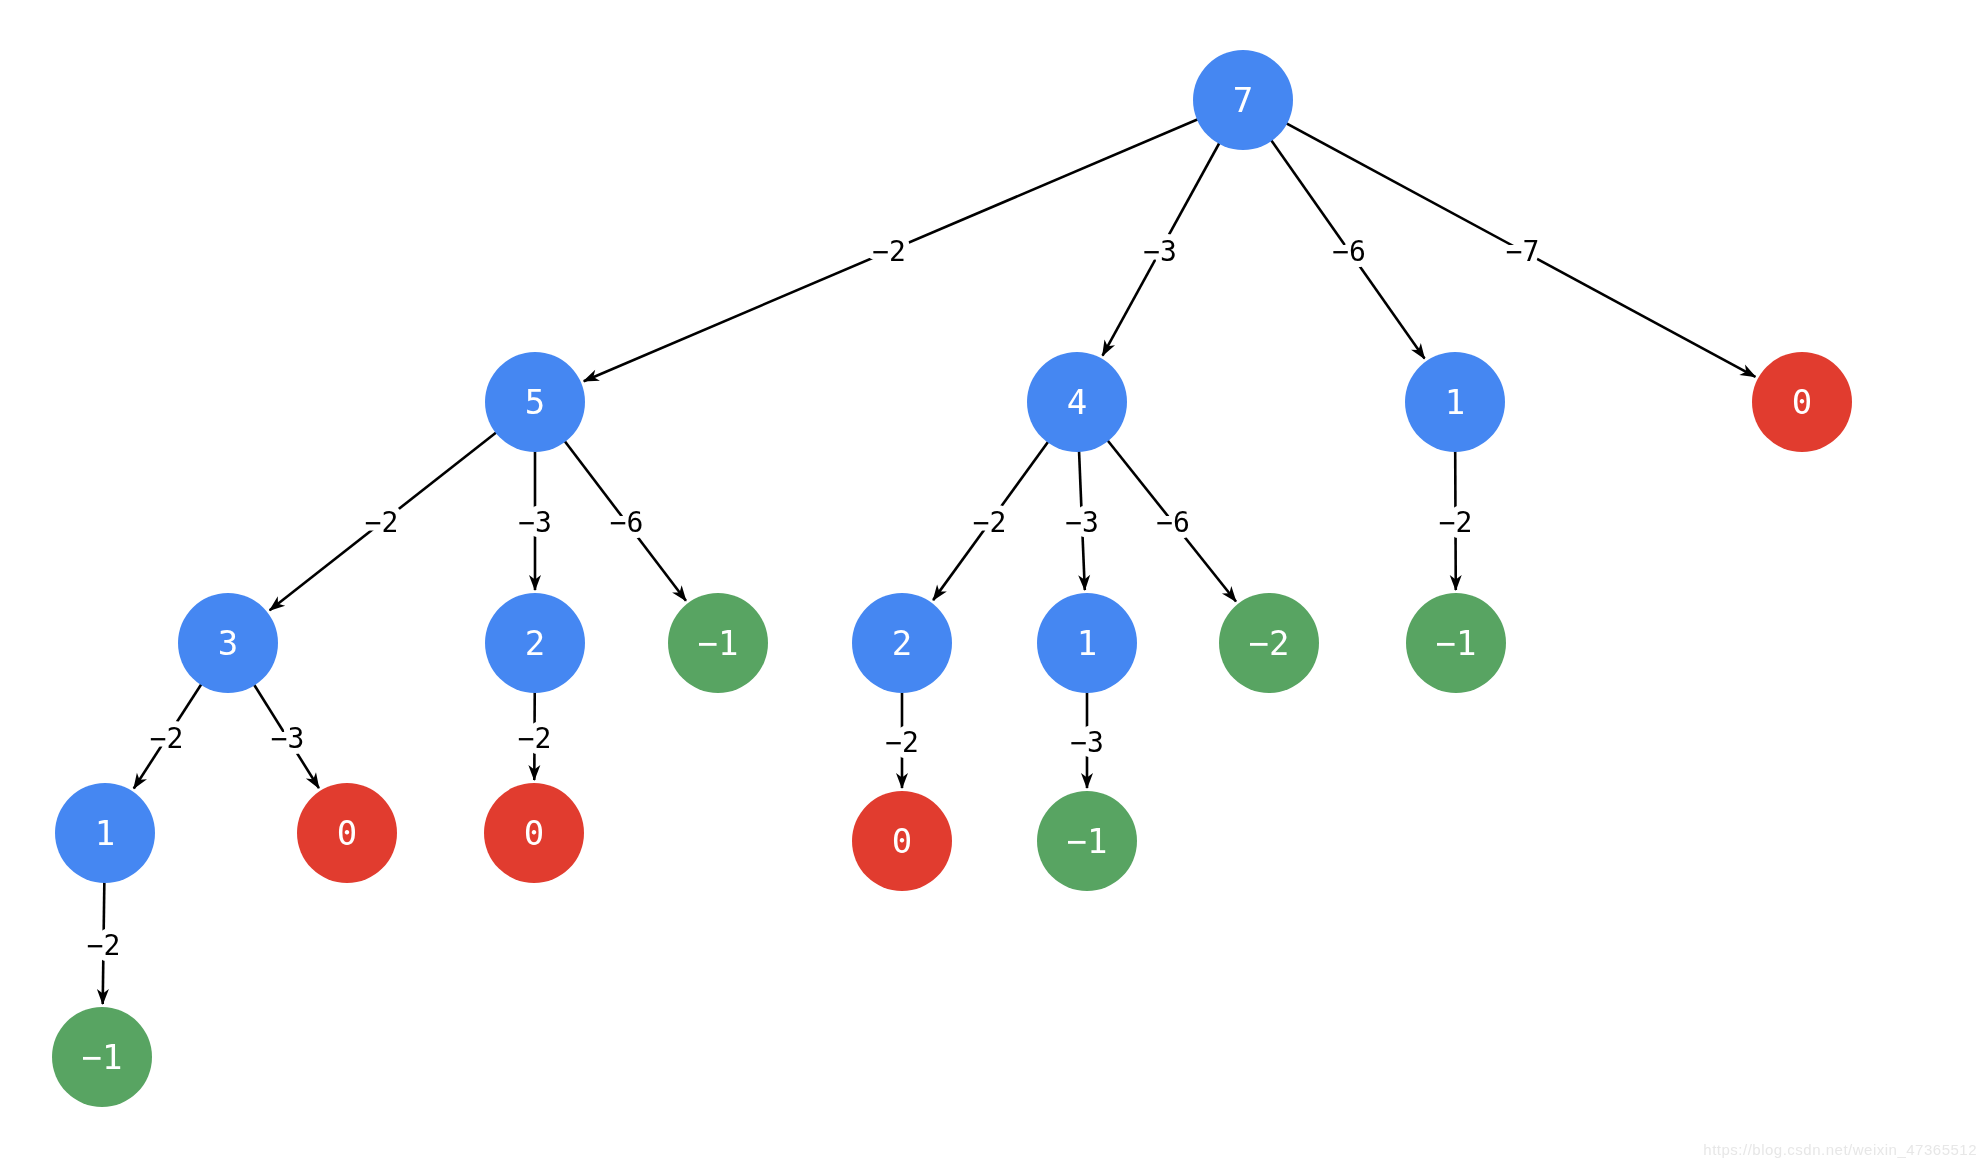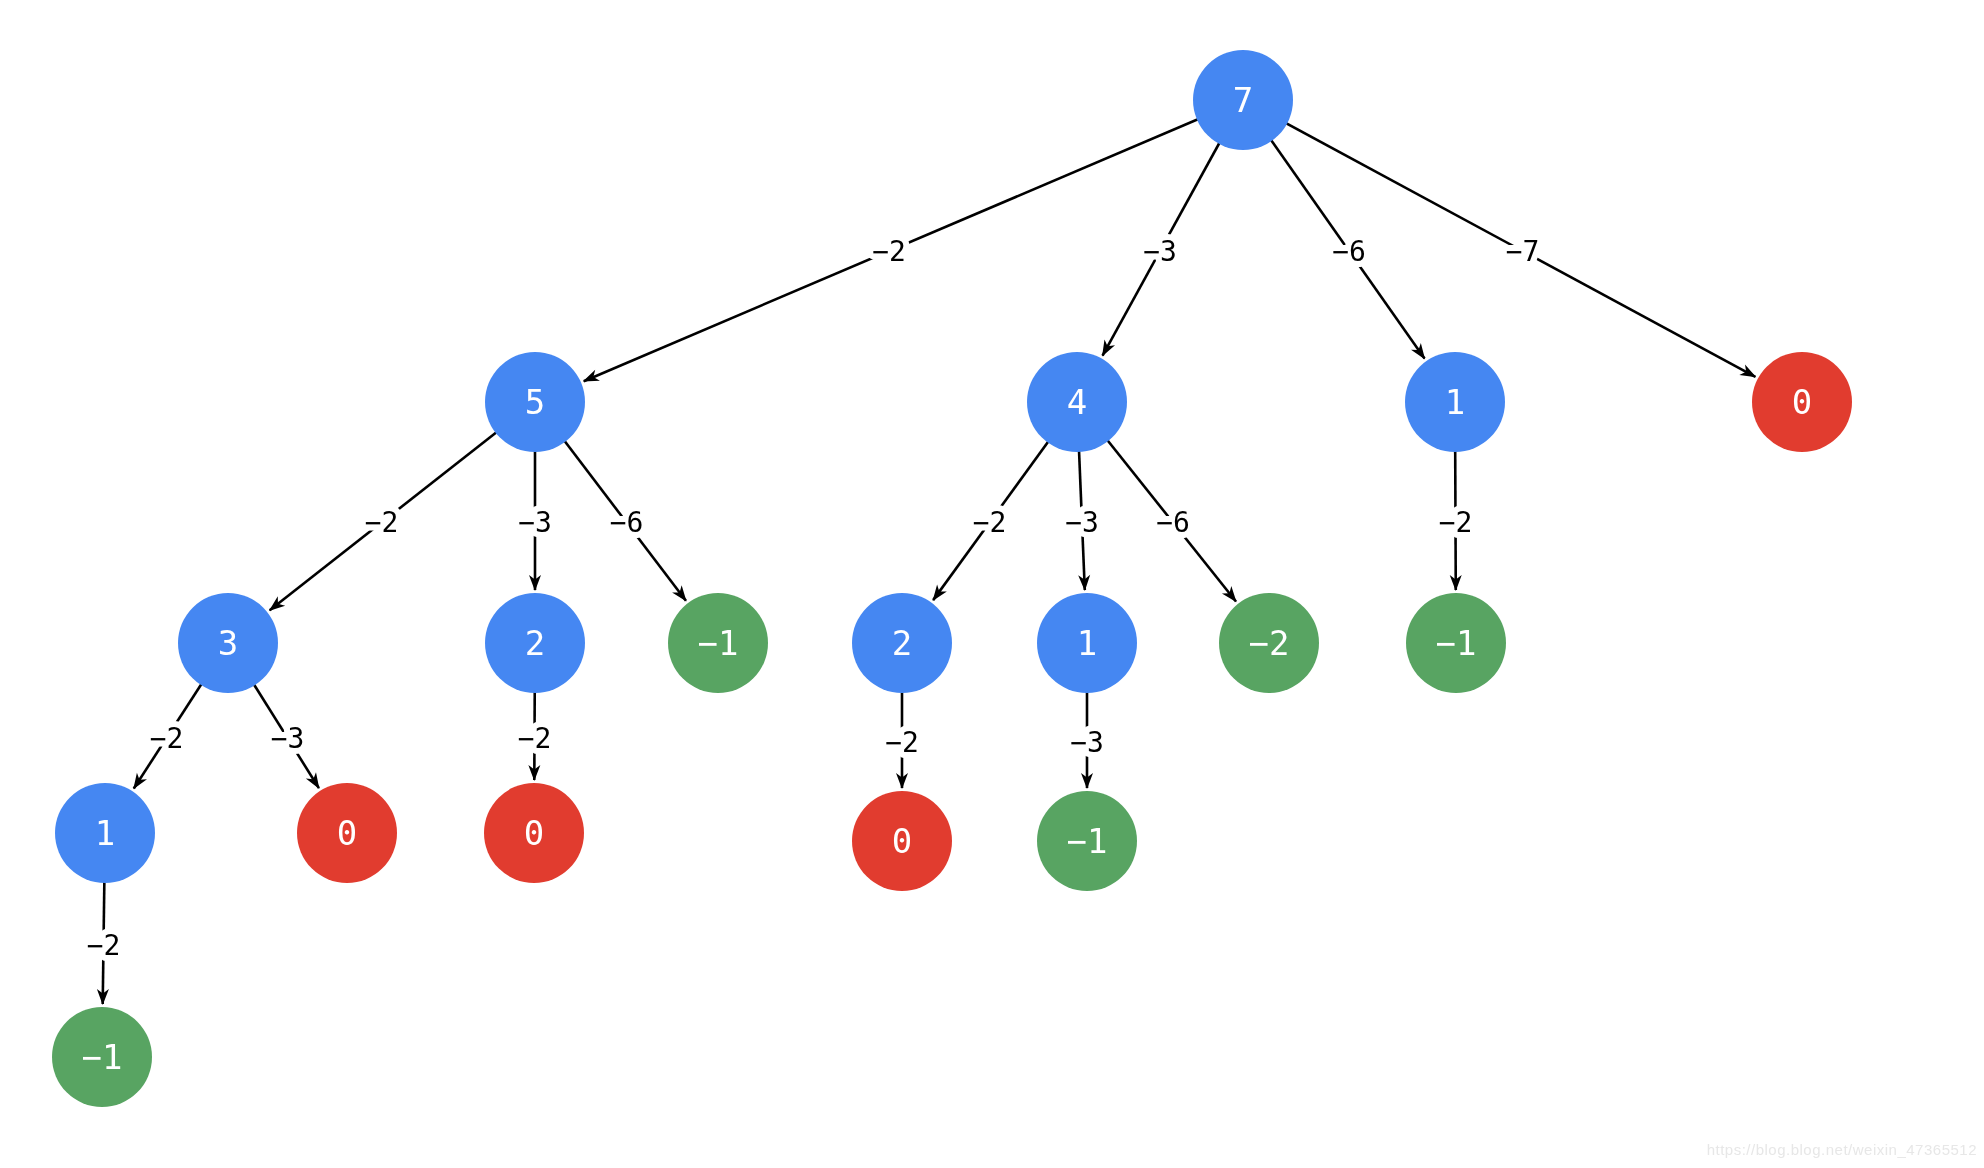--- a/index.html
+++ b/index.html
@@ -134,14 +134,14 @@
         <text x="1173" y="522.5" dominant-baseline="central" class="edge-label">−6</text>
         <text x="1455.5" y="522.5" dominant-baseline="central" class="edge-label">−2</text>
         <text x="166.5" y="738" dominant-baseline="central" class="edge-label">−2</text>
         <text x="287.5" y="738" dominant-baseline="central" class="edge-label">−3</text>
         <text x="534.5" y="738" dominant-baseline="central" class="edge-label">−2</text>
         <text x="902" y="742" dominant-baseline="central" class="edge-label">−2</text>
         <text x="1087" y="742" dominant-baseline="central" class="edge-label">−3</text>
         <text x="103.5" y="945" dominant-baseline="central" class="edge-label">−2</text>
       </g>
   </svg>
-  <div id="watermark">https://blog.blog.net/weixin_47365512</div>
+  <div id="watermark">https://blog.csdn.net/weixin_47365512</div>
 </div>
 
 </body></html>

